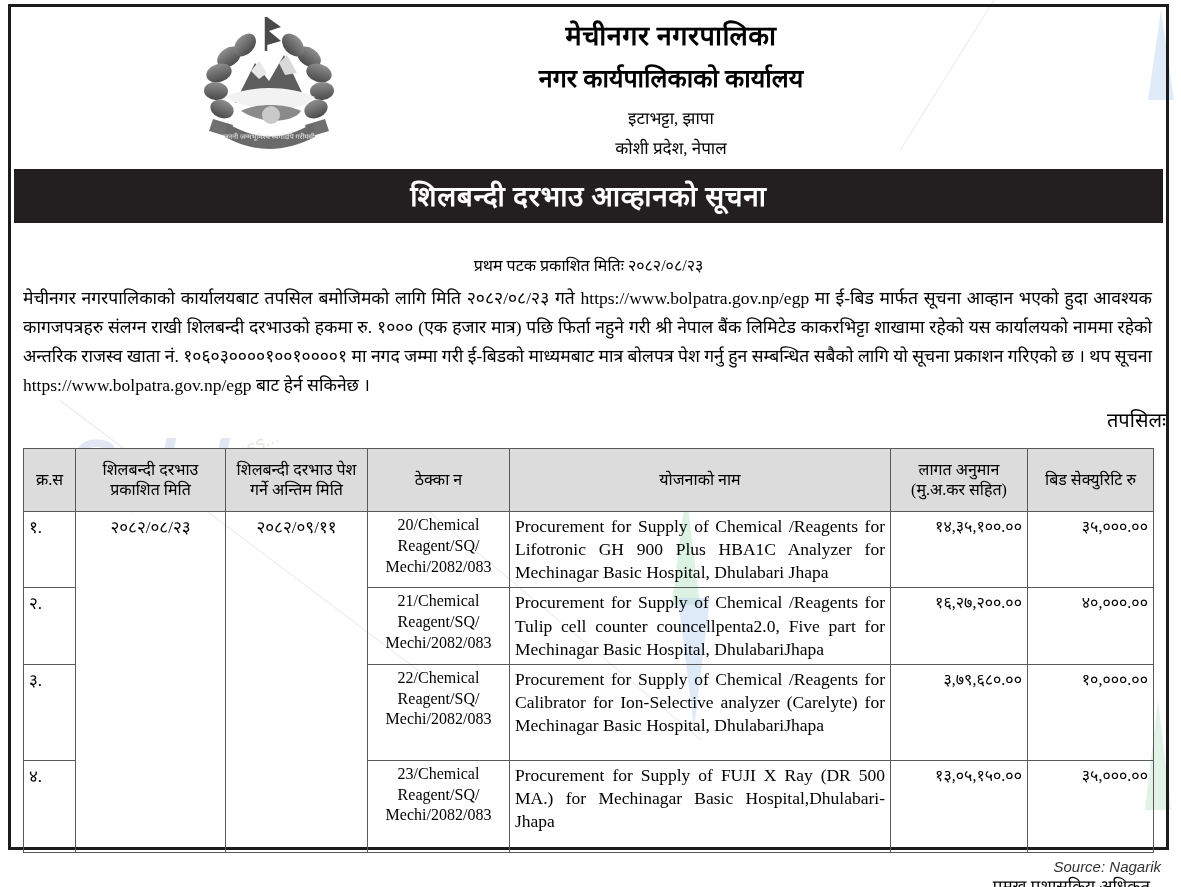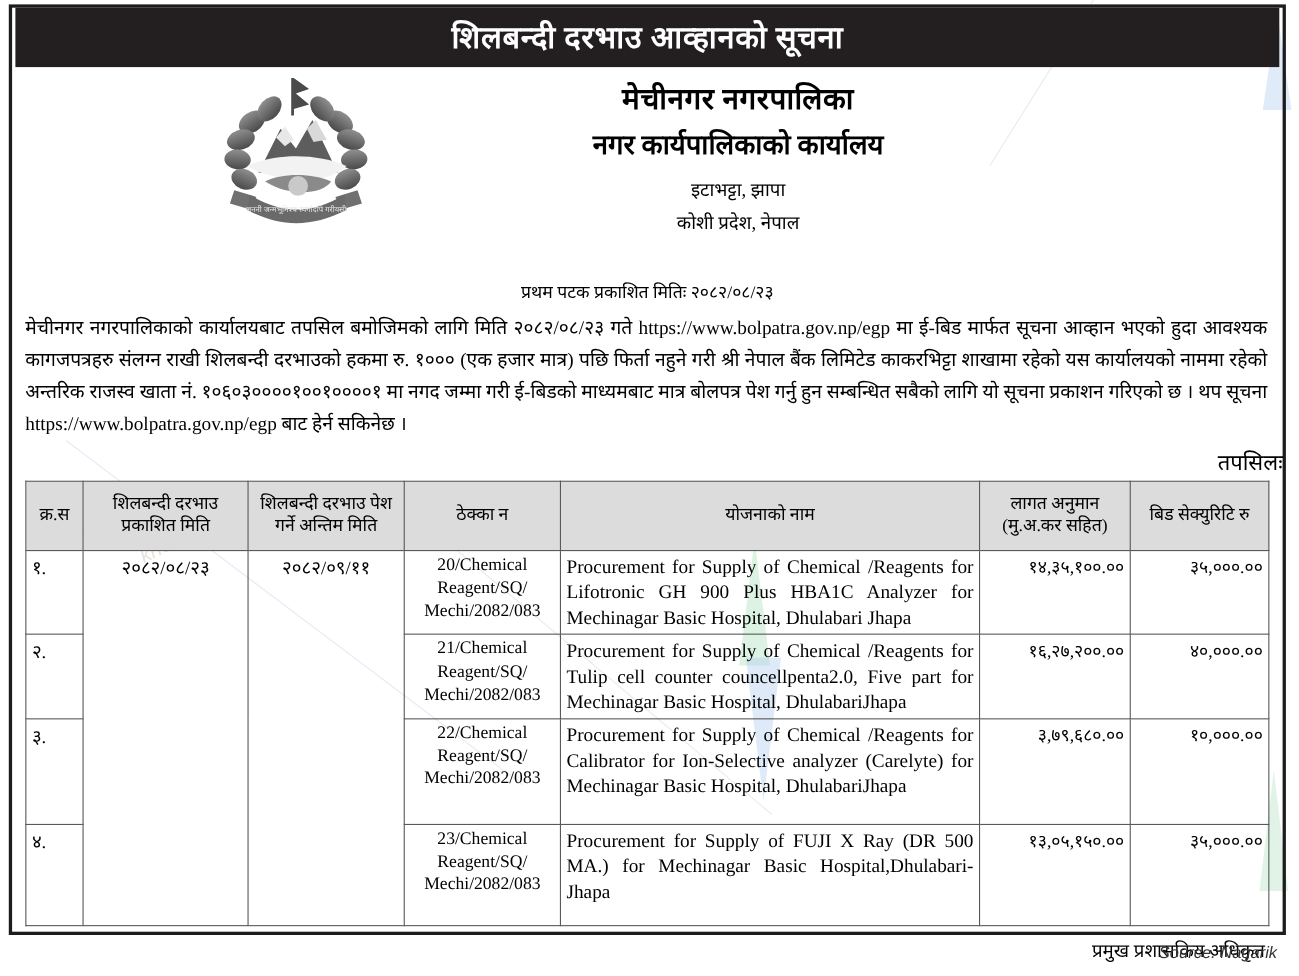--- a/index.html
+++ b/index.html
@@ -171,21 +171,21 @@
   #tapasil {
     text-align: right;
     font-size: 20px;
     padding: 6px 0 4px 0;
   }
 
   
   #tender-table {
     border-collapse: collapse;
     width: calc(100% - 24px);
-    margin: 0 12px;
+    margin: 11px 12px;
     table-layout: fixed;
     position: relative;
     z-index: 2;
     background: transparent;
   }
   #tender-table th, #tender-table td {
     border: 1px solid #595959;
     vertical-align: top;
     padding: 3px 5px;
   }
@@ -264,24 +264,20 @@
   <div class="wm-arrow wm-arrow-blue"></div>
   <div class="wm-arrow wm-arrow-green3"></div>
   <div class="wm-line" style="left:60px; top:400px; width:520px; transform:rotate(37deg);"></div>
   <div class="wm-line" style="left:380px; top:470px; width:420px; transform:rotate(40deg);"></div>
   <div class="wm-line" style="left:900px; top:150px; width:320px; transform:rotate(-58deg);"></div>
   <div class="wm-text wm-main">Sulchanaa</div>
   <div class="wm-text wm-sub">know your access...</div>
 </div>
 
 <div id="page">
-
-  <div id="title-bar">
-    <div class="t">शिलबन्दी दरभाउ आव्हानको सूचना</div>
-  </div>
 
   <div id="masthead">
     <div id="emblem">
       <svg viewBox="0 0 160 150" width="160" height="150" aria-hidden="true">
         <defs>
           <linearGradient id="gg" x1="0" y1="0" x2="0" y2="1">
             <stop offset="0%" stop-color="#8f8f8f"></stop>
             <stop offset="100%" stop-color="#4a4a4a"></stop>
           </linearGradient>
         </defs>
@@ -317,20 +313,24 @@
         <text x="80" y="128" font-size="7" fill="#e6e6e6" text-anchor="middle" font-family="Liberation Sans, sans-serif">जननी जन्मभूमिश्च स्वर्गादपि गरीयसी</text>
       </svg>
     </div>
 
     <div id="org-block">
       <div class="org-name">मेचीनगर नगरपालिका</div>
       <div class="org-office">नगर कार्यपालिकाको कार्यालय</div>
       <div class="org-addr">इटाभट्टा, झापा</div>
       <div class="org-prov">कोशी प्रदेश, नेपाल</div>
     </div>
+  </div>
+
+  <div id="title-bar">
+    <div class="t">शिलबन्दी दरभाउ आव्हानको सूचना</div>
   </div>
 
   <div id="pub-date">प्रथम पटक प्रकाशित मितिः २०८२/०८/२३</div>
 
   <div id="notice-body">मेचीनगर नगरपालिकाको कार्यालयबाट तपसिल बमोजिमको लागि मिति २०८२/०८/२३ गते https://www.bolpatra.gov.np/egp मा ई-बिड मार्फत सूचना आव्हान भएको हुदा आवश्यक कागजपत्रहरु संलग्न राखी शिलबन्दी दरभाउको हकमा रु. १००० (एक हजार मात्र) पछि फिर्ता नहुने गरी श्री नेपाल बैंक लिमिटेड काकरभिट्टा शाखामा रहेको यस कार्यालयको नाममा रहेको अन्तरिक राजस्व खाता नं. १०६०३००००१००१००००१ मा नगद जम्मा गरी ई-बिडको माध्यमबाट मात्र बोलपत्र पेश गर्नु हुन सम्बन्धित सबैको लागि यो सूचना प्रकाशन गरिएको छ । थप सूचना https://www.bolpatra.gov.np/egp बाट हेर्न सकिनेछ ।</div>
 
   <div id="tapasil">तपसिलः</div>
 
   <table id="tender-table">
     <colgroup>

